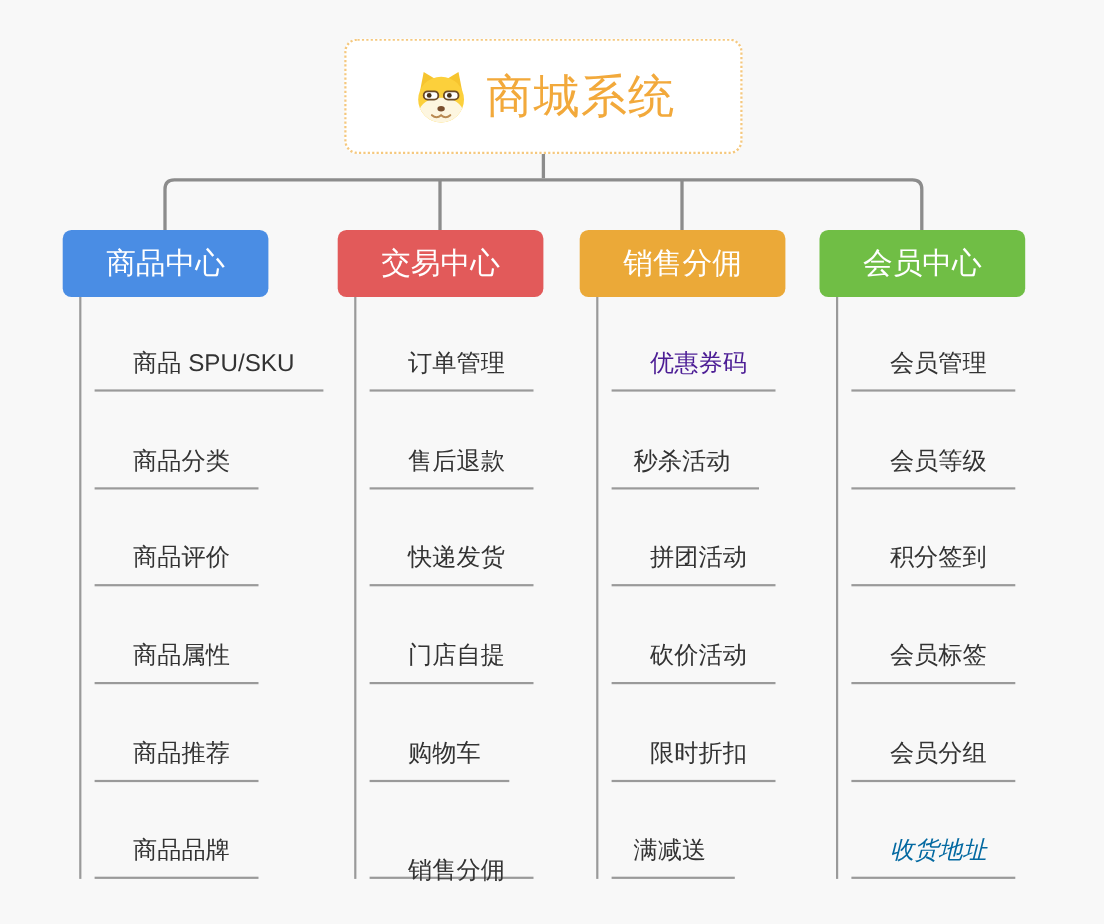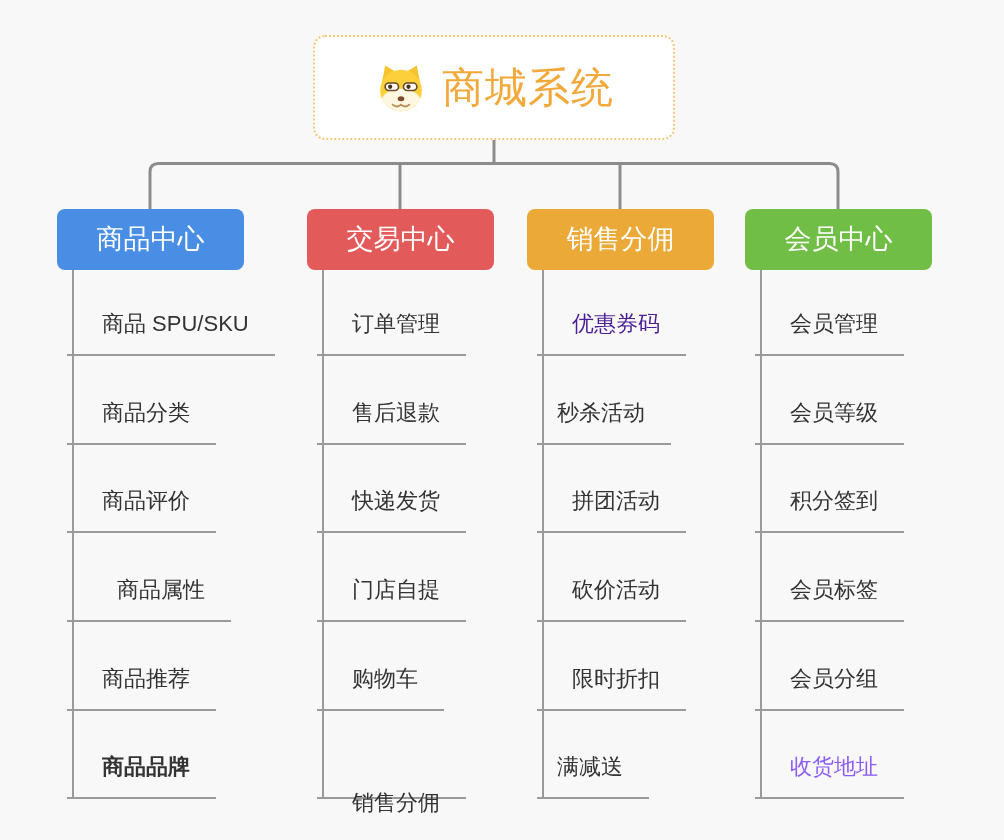--- a/index.html
+++ b/index.html
@@ -35,25 +35,25 @@
   }
   .branch-label{
     color:#ffffff;font-size:27px;line-height:1;white-space:nowrap;
   }
   .branch-vline{
     position:absolute;left:15px;top:61px;width:2px;height:529px;
     background:#9a9a9a;
   }
   
   .leaf{
-    position:absolute;left:10px;height:44px;
+    position:absolute;left:29px;height:44px;
     box-sizing:border-box;
     border-bottom:2px solid #9a9a9a;
     padding:0 26px 6px 35px;
-    display:flex;align-items:flex-start;
+    display:flex;align-items:center;
     white-space:nowrap;cursor:pointer;
   }
   .leaf-label{
     font-size:22px;line-height:1.1;color:#333333;
   }
 </style>
 </head>
 <body style="background: rgb(248, 248, 248);">
 
 <div class="canvas" style="background: rgb(248, 248, 248);">
@@ -93,27 +93,27 @@
   <div class="leaf" style="top: 103px; border-bottom-color: rgb(154, 154, 154);">
           <span class="leaf-label" style="color: rgb(51, 51, 51);">商品 SPU/SKU</span>
         </div>
         <div class="leaf" style="top: 192px; border-bottom-color: rgb(154, 154, 154);">
           <span class="leaf-label" style="color: rgb(51, 51, 51);">商品分类</span>
         </div>
         <div class="leaf" style="top: 280px; border-bottom-color: rgb(154, 154, 154);">
           <span class="leaf-label" style="color: rgb(51, 51, 51);">商品评价</span>
         </div>
         <div class="leaf" style="top: 369px; border-bottom-color: rgb(154, 154, 154);">
-          <span class="leaf-label" style="color: rgb(51, 51, 51); margin-left: 15px;">商品属性</span>
+          <span class="leaf-label" style="color: rgb(51, 51, 51);">商品属性</span>
         </div>
         <div class="leaf" style="top: 458px; border-bottom-color: rgb(154, 154, 154);">
           <span class="leaf-label" style="color: rgb(51, 51, 51);">商品推荐</span>
         </div>
         <div class="leaf" style="top: 546px; border-bottom-color: rgb(154, 154, 154);">
-          <span class="leaf-label" style="color: rgb(51, 51, 51); font-weight: bold;">商品品牌</span>
+          <span class="leaf-label" style="color: rgb(51, 51, 51);">商品品牌</span>
         </div>
       </div>
       <div class="branch" style="left: 307px;">
     <div class="branch-header" style="background: rgb(226, 90, 90);">
       <span class="branch-label">交易中心</span>
     </div>
     <div class="branch-vline" style="background: rgb(154, 154, 154);"></div>
   <div class="leaf" style="top: 103px; border-bottom-color: rgb(154, 154, 154);">
           <span class="leaf-label" style="color: rgb(51, 51, 51);">订单管理</span>
         </div>
@@ -171,17 +171,17 @@
         <div class="leaf" style="top: 280px; border-bottom-color: rgb(154, 154, 154);">
           <span class="leaf-label" style="color: rgb(51, 51, 51);">积分签到</span>
         </div>
         <div class="leaf" style="top: 369px; border-bottom-color: rgb(154, 154, 154);">
           <span class="leaf-label" style="color: rgb(51, 51, 51);">会员标签</span>
         </div>
         <div class="leaf" style="top: 458px; border-bottom-color: rgb(154, 154, 154);">
           <span class="leaf-label" style="color: rgb(51, 51, 51);">会员分组</span>
         </div>
         <div class="leaf" style="top: 546px; border-bottom-color: rgb(154, 154, 154);">
-          <span class="leaf-label" style="color: #8b5cf6;">收货地址</span>
+          <span class="leaf-label" style="color: #0369a1; font-style: italic;">收货地址</span>
         </div>
       </div>
     </div>
 </div>
 
 </body></html>

